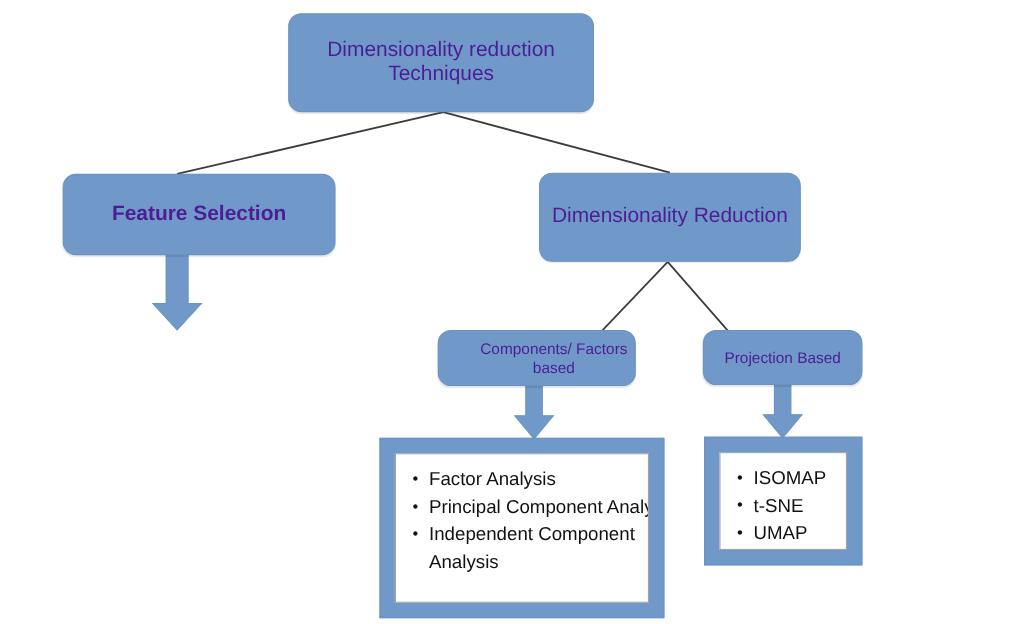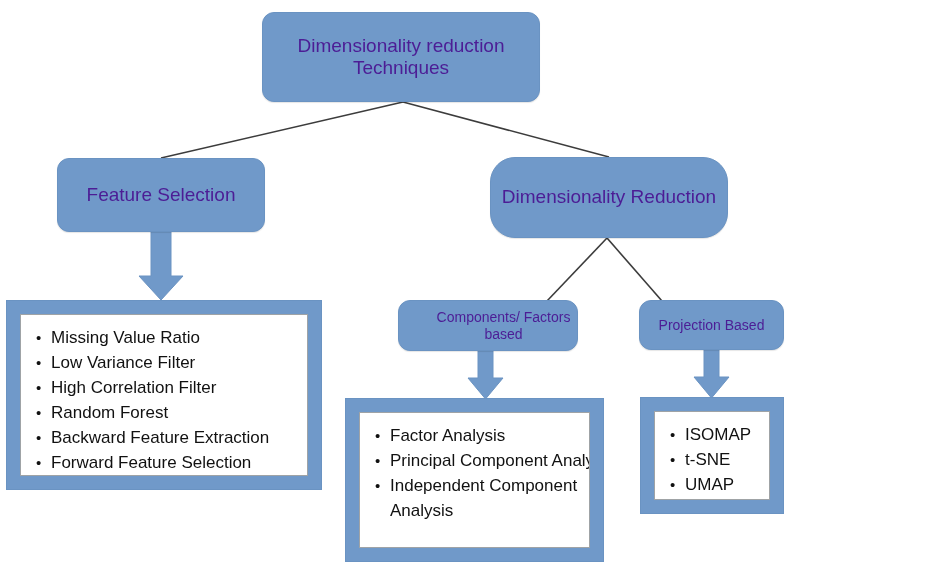--- a/index.html
+++ b/index.html
@@ -106,48 +106,36 @@
 
     <path d="M478 350 L493 350 L493 378 L503 378 L485.5 399 L468 378 L478 378 Z" fill="#7099c9" stroke="#6a93c2" stroke-width="1"></path>
 
     <path d="M704 349 L719 349 L719 377 L729 377 L711.5 398 L694 377 L704 377 Z" fill="#7099c9" stroke="#6a93c2" stroke-width="1"></path>
   </svg>
 
   <div class="node node-title" style="left:262px; top:12px; width:278px; height:90px;">
     <span>Dimensionality reduction Techniques</span>
   </div>
 
-  <div class="node node-level2" style="left:57px; top:158px; width:208px; height:74px;">
+  <div class="node node-level2" style="left:57px; top:158px; width:248px; height:74px;font-weight:bold;">
     <span>Feature Selection</span>
   </div>
 
-  <div class="node node-level2" style="left:490px; top:157px; width:238px; height:81px;border-radius:25px;">
+  <div class="node node-level2" style="left:490px; top:157px; width:238px; height:81px;">
     <span>Dimensionality Reduction</span>
   </div>
 
   <div class="node node-level3" style="left:398px; top:300px; width:180px; height:51px;padding-left:31px;">
     <span>Components/ Factors based</span>
   </div>
 
   <div class="node node-level3" style="left:639px; top:300px; width:145px; height:50px;">
     <span>Projection Based</span>
   </div>
 
-  <div class="listbox" style="left:6px; top:300px; width:316px; height:190px;">
-    <div class="listbox-inner">
-      <ul class="bullets">
-        <li>Missing Value Ratio</li>
-        <li>Low Variance Filter</li>
-        <li>High Correlation Filter</li>
-        <li>Random Forest</li>
-        <li>Backward Feature Extraction</li>
-        <li>Forward Feature Selection</li>
-      </ul>
-    </div>
-  </div>
 
   <div class="listbox" style="left:345px; top:398px; width:259px; height:164px;">
     <div class="listbox-inner">
       <ul class="bullets">
         <li>Factor Analysis</li>
         <li class="wrap clip-wide">Principal Component Analysis</li>
         <li class="wrap clip-wide">Independent Component Analysis</li>
       </ul>
     </div>
   </div>

